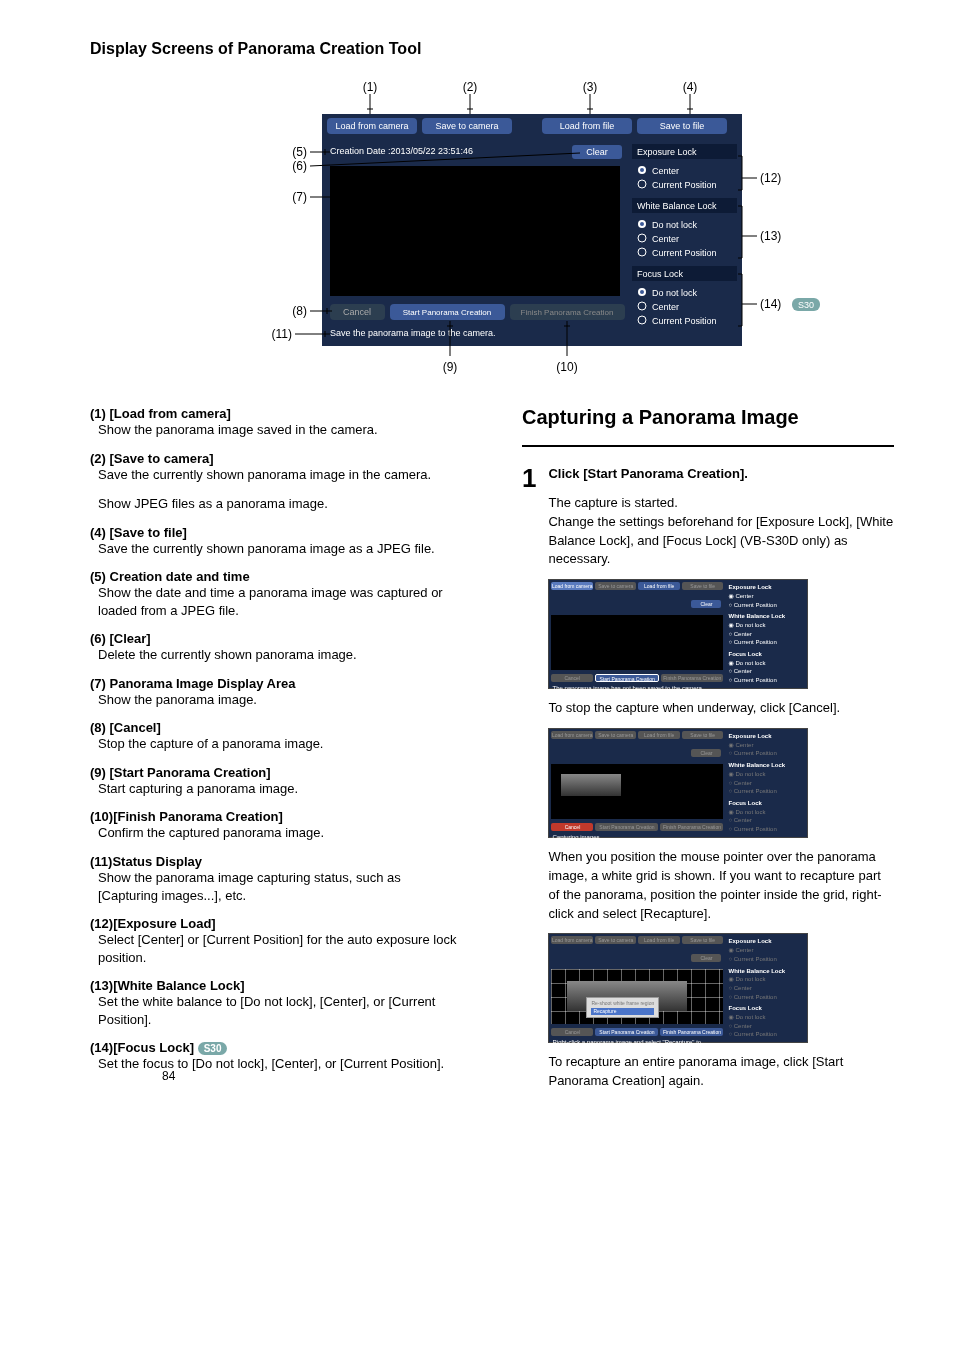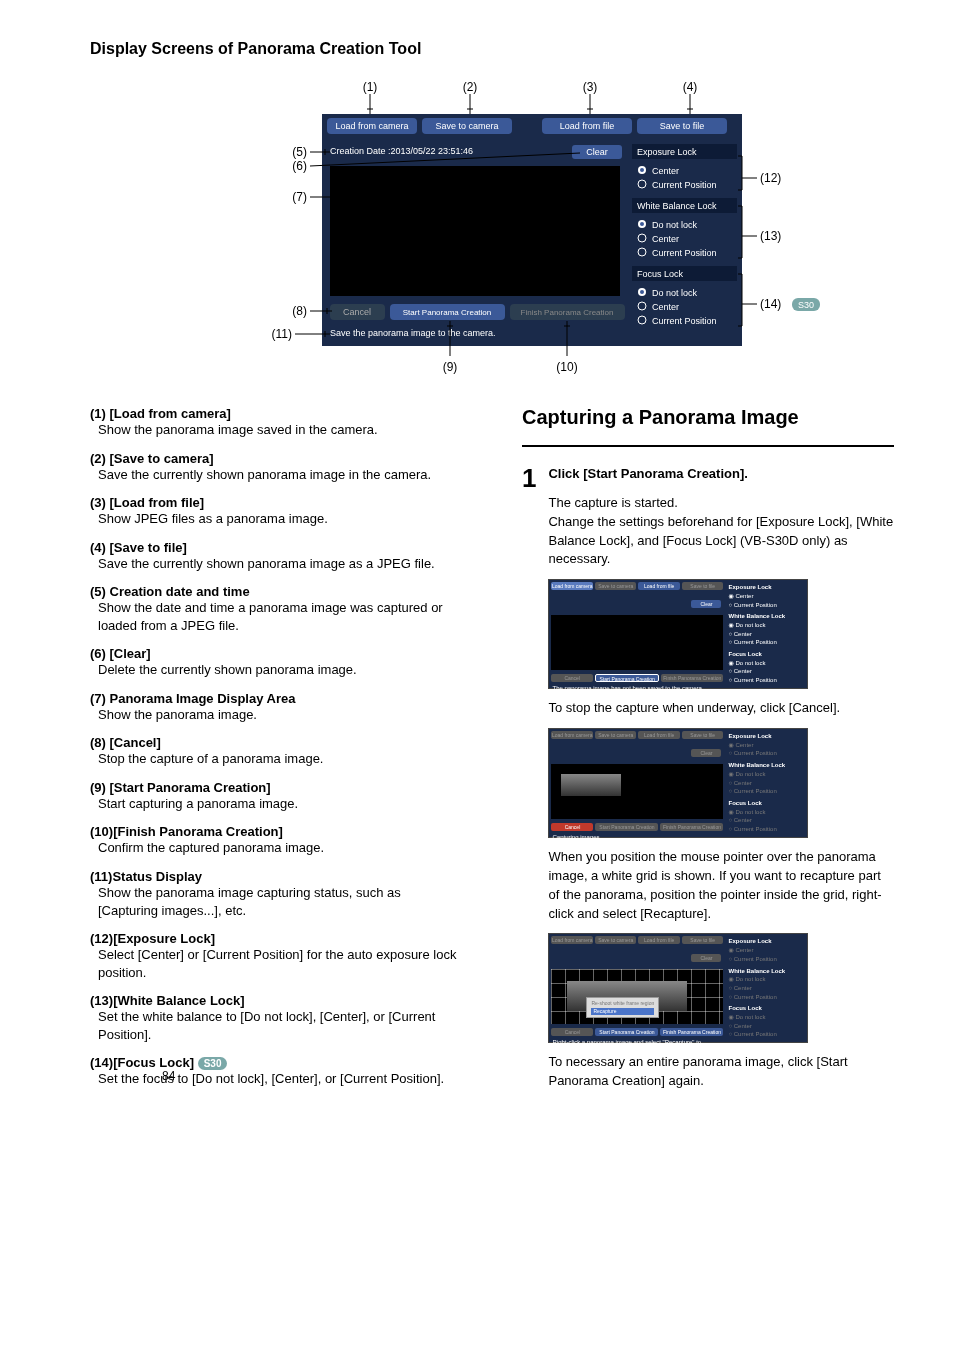--- a/index.html
+++ b/index.html
@@ -321,21 +321,20 @@
 
     <div class="def-item">
       <div class="def-label"><span>(1)</span> <span>[Load from camera]</span></div>
       <div class="def-body">Show the panorama image saved in the camera.</div>
     </div>
     <div class="def-item">
       <div class="def-label"><span>(2)</span> <span>[Save to camera]</span></div>
       <div class="def-body">Save the currently shown panorama image in the camera.</div>
     </div>
     <div class="def-item">
-      <div class="def-label"><span>(3)</span> <span>[Load from file]</span></div>
       <div class="def-body">Show JPEG files as a panorama image.</div>
     </div>
     <div class="def-item">
       <div class="def-label"><span>(4)</span> <span>[Save to file]</span></div>
       <div class="def-body">Save the currently shown panorama image as a JPEG file.</div>
     </div>
     <div class="def-item">
       <div class="def-label"><span>(5)</span> <span>Creation date and time</span></div>
       <div class="def-body">Show the date and time a panorama image was captured or loaded from a JPEG file.</div>
     </div>
@@ -357,21 +356,21 @@
     </div>
     <div class="def-item">
       <div class="def-label"><span>(10)</span><span>[Finish Panorama Creation]</span></div>
       <div class="def-body">Confirm the captured panorama image.</div>
     </div>
     <div class="def-item">
       <div class="def-label"><span>(11)</span><span>Status Display</span></div>
       <div class="def-body">Show the panorama image capturing status, such as [Capturing images...], etc.</div>
     </div>
     <div class="def-item">
-      <div class="def-label"><span>(12)</span><span>[Exposure Lock]</span></div>
+      <div class="def-label"><span>(12)</span><span>[Exposure Load]</span></div>
       <div class="def-body">Select [Center] or [Current Position] for the auto exposure lock position.</div>
     </div>
     <div class="def-item">
       <div class="def-label"><span>(13)</span><span>[White Balance Lock]</span></div>
       <div class="def-body">Set the white balance to [Do not lock], [Center], or [Current Position].</div>
     </div>
     <div class="def-item">
       <div class="def-label"><span>(14)</span><span>[Focus Lock]</span> <span class="badge">S30</span></div>
       <div class="def-body">Set the focus to [Do not lock], [Center], or [Current Position].</div>
     </div>
@@ -508,21 +507,21 @@
                 </div>
             <div class="grp">
                   <div class="h">Focus Lock</div>
                   <div class="dim">◉ <span>Do not lock</span></div>
                   <div class="dim">○ <span>Center</span></div>
                   <div class="dim">○ <span>Current Position</span></div>
                 </div>
           </div>
         </div>
 
-        <p>To necessary an entire panorama image, click [Start Panorama Creation] again.</p>
+        <p>To recapture an entire panorama image, click [Start Panorama Creation] again.</p>
       </div>
     </div>
 
   </div>
 </div>
 
 <div class="page-num">84</div>
 </div>
 
 </body></html>

